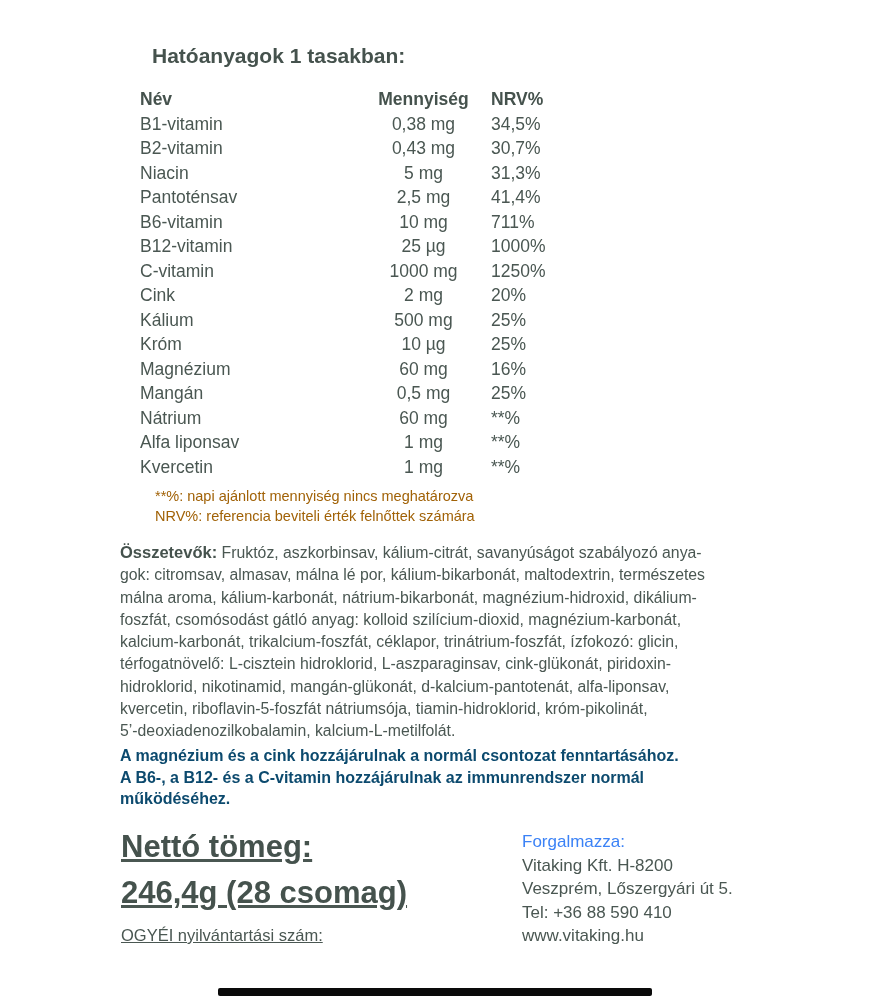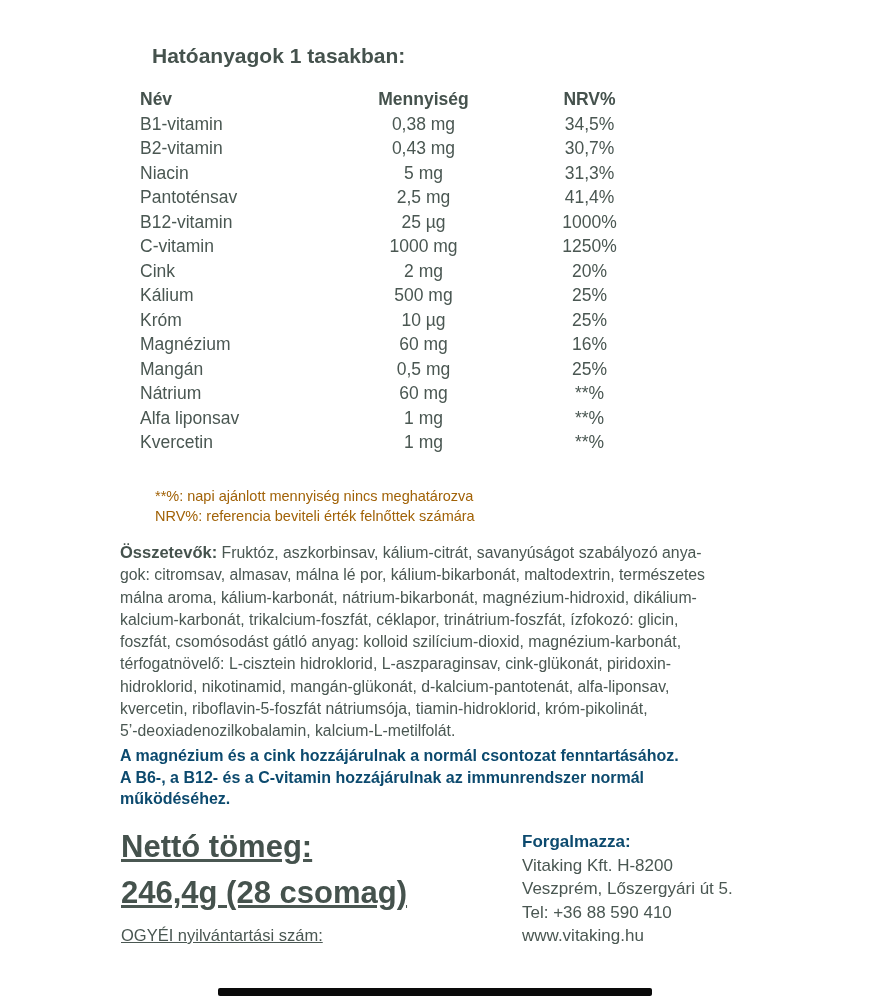--- a/index.html
+++ b/index.html
@@ -26,21 +26,21 @@
   .table {
     position: absolute;
     left: 140px; top: 87px;
     width: 548px;
     font-size: 17.5px;
   }
   .t-row { display: flex; height: 24.5px; line-height: 24.5px; }
   .t-row.header { font-weight: bold; color: #45524d; }
   .t-name { width: 216px; text-align: left; }
   .t-qty  { width: 135px; text-align: center; }
-  .t-nrv  { flex: 1;      text-align: center; }
+  .t-nrv  { flex: 1;      text-align: left; }
 
   
   .footnotes {
     position: absolute;
     left: 155px; top: 486px;
     font-size: 14.5px;
     line-height: 20px;
     color: #a16207;
   }
 
@@ -83,21 +83,21 @@
     color: #4a5752;
   }
 
   
   .distributor {
     position: absolute;
     left: 522px; top: 830px;
     font-size: 17px;
     line-height: 23.5px;
   }
-  .dist-label { font-weight: bold; color: #0c4a6e; }
+  .dist-label { font-weight: normal; color: #3b82f6; }
 
   
   .home-bar {
     position: absolute;
     left: 218px; top: 988px;
     width: 434px; height: 8px;
     background: #0a0a0a;
     border-radius: 2px;
   }
 </style>
@@ -129,20 +129,25 @@
           <span class="t-name">Niacin</span>
           <span class="t-qty">5 mg</span>
           <span class="t-nrv">31,3%</span>
         </div>
         <div class="t-row">
           <span class="t-name">Pantoténsav</span>
           <span class="t-qty">2,5 mg</span>
           <span class="t-nrv">41,4%</span>
         </div>
         <div class="t-row">
+          <span class="t-name">B6-vitamin</span>
+          <span class="t-qty">10 mg</span>
+          <span class="t-nrv">711%</span>
+        </div>
+        <div class="t-row">
           <span class="t-name">B12-vitamin</span>
           <span class="t-qty">25 µg</span>
           <span class="t-nrv">1000%</span>
         </div>
         <div class="t-row">
           <span class="t-name">C-vitamin</span>
           <span class="t-qty">1000 mg</span>
           <span class="t-nrv">1250%</span>
         </div>
         <div class="t-row">
@@ -191,22 +196,22 @@
   <div class="footnotes">
     <div>**%: napi ajánlott mennyiség nincs meghatározva</div>
     <div>NRV%: referencia beviteli érték felnőttek számára</div>
   </div>
 
   <div class="ingredients">
     <div><strong>Összetevők:</strong> <span>Fruktóz, aszkorbinsav, kálium-citrát, savanyúságot szabályozó anya-</span></div>
     <div>
         <div>gok: citromsav, almasav, málna lé por, kálium-bikarbonát, maltodextrin, természetes</div>
         <div>málna aroma, kálium-karbonát, nátrium-bikarbonát, magnézium-hidroxid, dikálium-</div>
+        <div>foszfát, csomósodást gátló anyag: kolloid szilícium-dioxid, magnézium-karbonát,</div>
         <div>kalcium-karbonát, trikalcium-foszfát, céklapor, trinátrium-foszfát, ízfokozó: glicin,</div>
-        <div>foszfát, csomósodást gátló anyag: kolloid szilícium-dioxid, magnézium-karbonát,</div>
         <div>térfogatnövelő: L-cisztein hidroklorid, L-aszparaginsav, cink-glükonát, piridoxin-</div>
         <div>hidroklorid, nikotinamid, mangán-glükonát, d-kalcium-pantotenát, alfa-liponsav,</div>
         <div>kvercetin, riboflavin-5-foszfát nátriumsója, tiamin-hidroklorid, króm-pikolinát,</div>
         <div>5’-deoxiadenozilkobalamin, kalcium-L-metilfolát.</div>
       </div>
   </div>
 
   <div class="claims">
       <div>A magnézium és a cink hozzájárulnak a normál csontozat fenntartásához.</div>
       <div>A B6-, a B12- és a C-vitamin hozzájárulnak az immunrendszer normál</div>

